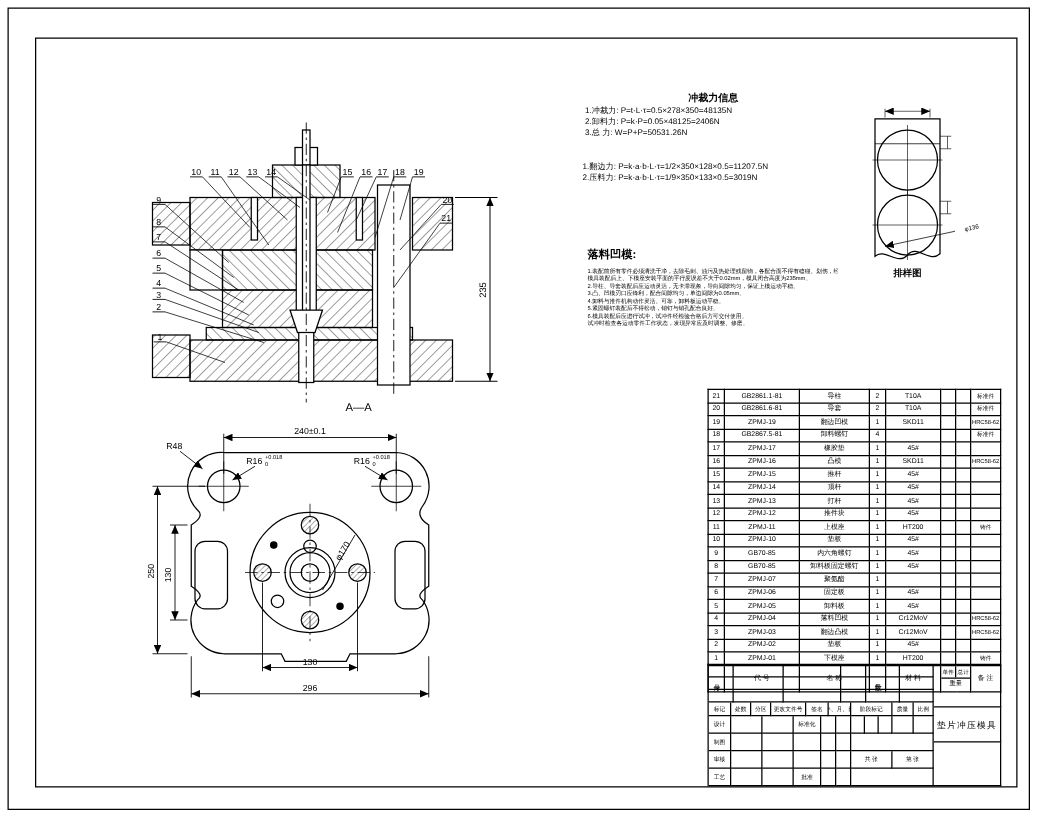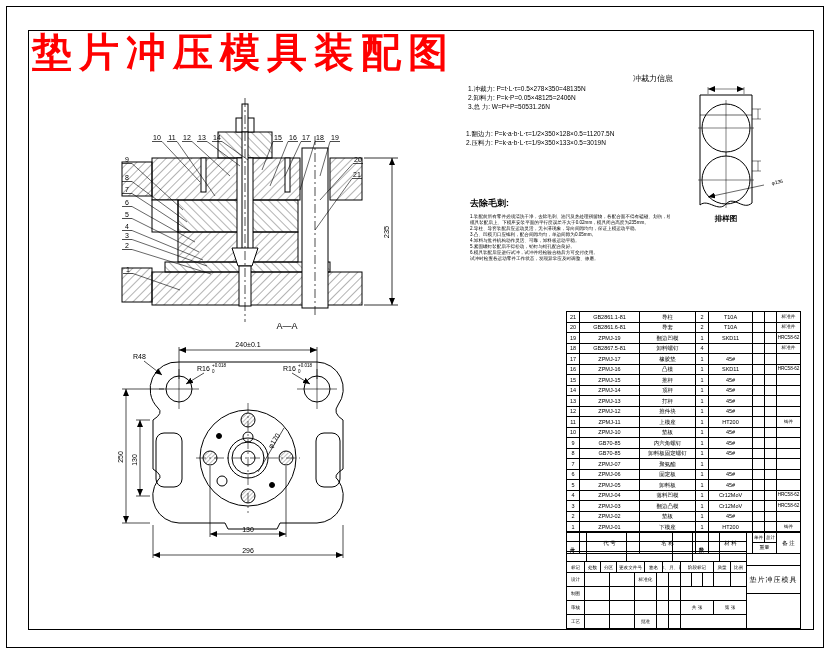--- a/index.html
+++ b/index.html
@@ -3,21 +3,21 @@
 <meta charset="utf-8">
 <style>
   html,body{margin:0;padding:0;background:#fff;}
   #sheet{position:relative;width:830px;height:654px;background:#fff;overflow:hidden;
          font-family:"Liberation Sans",sans-serif;color:#000;}
   .frame{position:absolute;border:1px solid #000;}
   #main-title{position:absolute;left:32px;top:33px;font-family:"Liberation Serif",serif;
       font-weight:bold;font-size:40px;color:#f00;letter-spacing:7px;white-space:nowrap;line-height:1;}
   svg text{font-family:"Liberation Sans",sans-serif;fill:#000;}
   .blk{position:absolute;}
-  .f-title{font-size:8px;font-weight:normal;text-align:right;}
+  .f-title{font-size:8px;font-weight:bold;text-align:center;}
   .f-line{font-size:6.5px;line-height:9px;white-space:nowrap;}
   .t-title{font-size:9px;font-weight:bold;}
   .t-line{font-size:4.6px;line-height:6px;white-space:nowrap;overflow:hidden;}
   
   #bom{position:absolute;left:566px;top:311px;width:234px;height:220px;border-collapse:collapse;table-layout:fixed;}
   #bom td{border:1px solid #000;font-size:5.5px;line-height:6px;padding:0;text-align:center;
           overflow:hidden;white-space:nowrap;height:9.5px;}
   #bom .vhdr{writing-mode:vertical-rl;text-orientation:upright;letter-spacing:0;}
   #bom .hh{height:20px;font-size:5.5px;}
   .wmini{display:flex;flex-direction:column;height:100%;}
@@ -32,21 +32,20 @@
          overflow:hidden;white-space:nowrap;box-sizing:border-box;}
   #tb .big{font-size:7px;letter-spacing:1px;}
 </style>
 </head>
 <body>
 <div id="sheet">
 
 <div class="frame" style="left:6px;top:6px;width:816px;height:640px;"></div>
 <div class="frame" style="left:28px;top:30px;width:784px;height:598px;"></div>
 
-<div id="main-title">垫片冲压模具装配图</div>
 
 <svg class="blk" style="left:115px;top:90px;" width="300" height="250" viewBox="0 0 300 250">
   <defs>
     <pattern id="hA" width="6" height="6" patternUnits="userSpaceOnUse" patternTransform="rotate(45)">
       <line x1="0" y1="0" x2="0" y2="6" stroke="#000" stroke-width="0.6"></line>
     </pattern>
     <pattern id="hB" width="6" height="6" patternUnits="userSpaceOnUse" patternTransform="rotate(-45)">
       <line x1="0" y1="0" x2="0" y2="6" stroke="#000" stroke-width="0.6"></line>
     </pattern>
     <pattern id="hS" width="3" height="3" patternUnits="userSpaceOnUse" patternTransform="rotate(45)">
@@ -268,21 +267,21 @@
       </div>
 </div>
 <div class="blk" style="left:466px;top:129px;width:215px;">
   <div id="force2-lines">
         <div class="f-line">1.翻边力: P=k·a·b·L·τ=1/2×350×128×0.5=11207.5N</div>
         <div class="f-line">2.压料力: P=k·a·b·L·τ=1/9×350×133×0.5=3019N</div>
       </div>
 </div>
 
 <div class="blk" style="left:470px;top:197px;width:200px;">
-  <div class="t-title">去除毛刺:</div>
+  <div class="t-title">落料凹模:</div>
   <div id="tech-lines" style="margin-top:4px;">
         <div class="t-line">1.装配前所有零件必须清洗干净，去除毛刺、油污及热处理残留物，各配合面不得有磕碰、划伤，经检验合格后方可进行装配。</div>
         <div class="t-line">  模具装配后上、下模座安装平面的平行度误差不大于0.02mm，模具闭合高度为235mm。</div>
         <div class="t-line">2.导柱、导套装配后应运动灵活，无卡滞现象，导向间隙均匀，保证上模运动平稳。</div>
         <div class="t-line">3.凸、凹模刃口应锋利，配合间隙均匀，单边间隙为0.05mm。</div>
         <div class="t-line">4.卸料与推件机构动作灵活、可靠，卸料板运动平稳。</div>
         <div class="t-line">5.紧固螺钉装配后不得松动，销钉与销孔配合良好。</div>
         <div class="t-line">6.模具装配后应进行试冲，试冲件经检验合格后方可交付使用。</div>
         <div class="t-line">  试冲时检查各运动零件工作状态，发现异常应及时调整、修磨。</div>
       </div>

